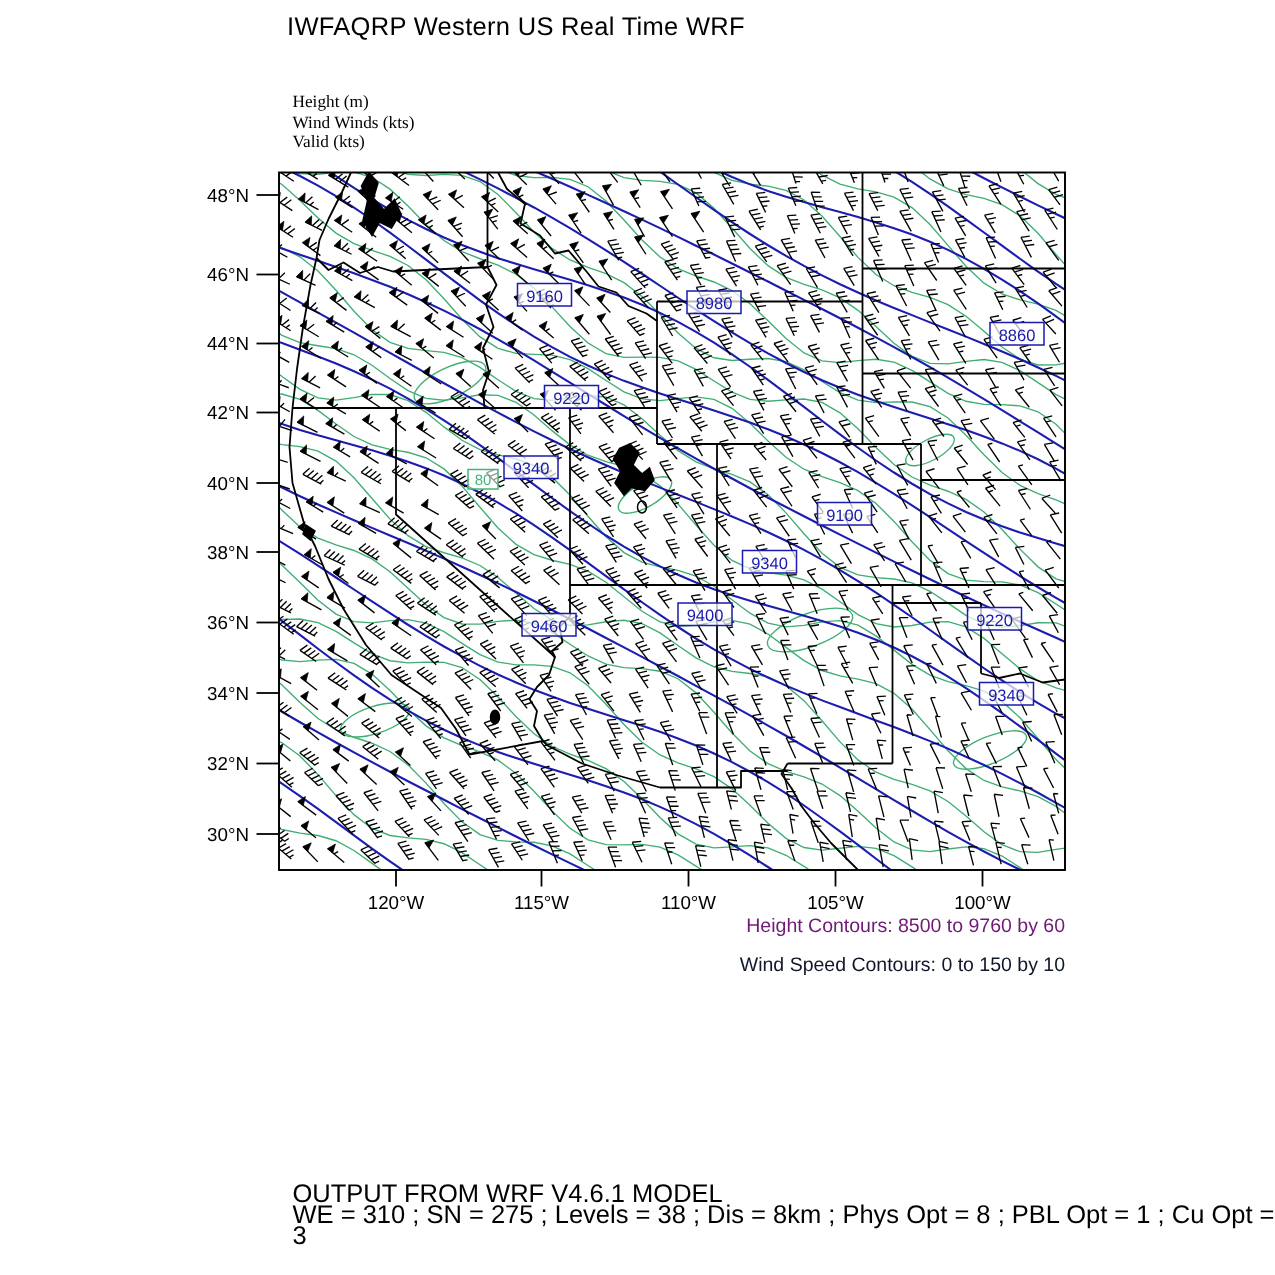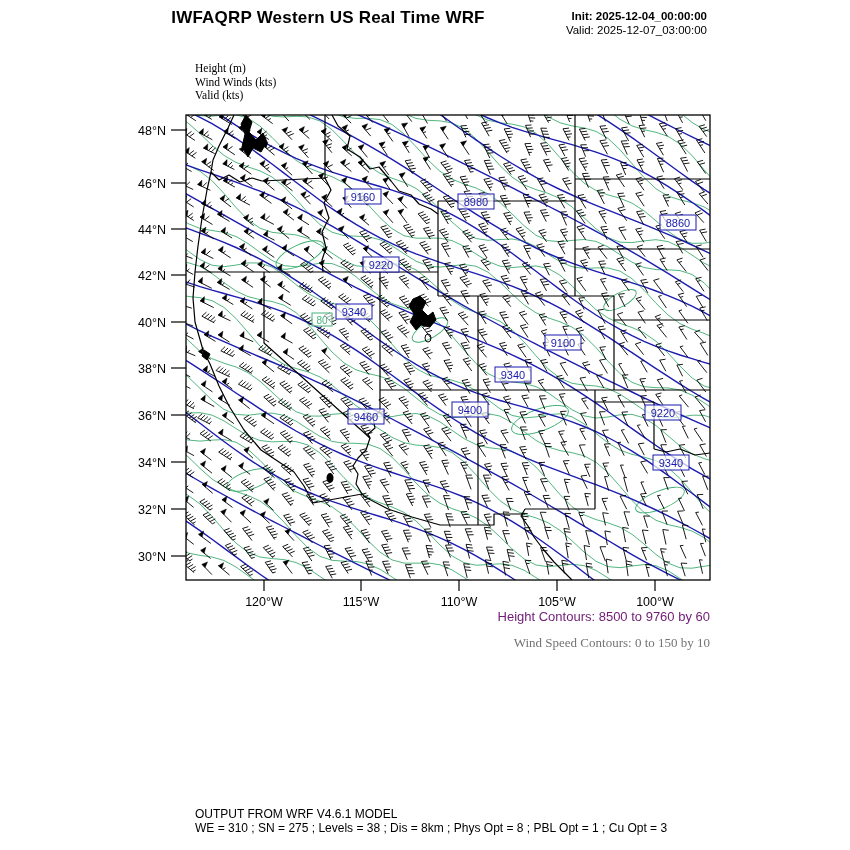--- a/index.html
+++ b/index.html
@@ -1,37 +1,33 @@
 <!DOCTYPE html>
 <html><head>
 <meta charset="utf-8">
 <style>
   html,body{margin:0;padding:0;background:#ffffff;}
   #page{position:relative;width:850px;height:850px;background:#ffffff;overflow:hidden;
         font-family:"Liberation Sans", sans-serif;color:#000;}
-  .title{position:absolute;left:88px;top:8px;width:480px;text-align:center;
-         font-size:17px;font-weight:bold;letter-spacing:.2px;}
+  .title{position:absolute;left:104px;top:8px;width:480px;text-align:center;
+         font-size:17px;font-weight:normal;letter-spacing:.2px;}
   .initvalid{position:absolute;right:143px;top:9px;text-align:right;font-size:11.5px;line-height:14px;}
   .initvalid .init{font-weight:bold;}
   .maplegend{position:absolute;left:195px;top:62px;font-size:11.5px;line-height:13.5px;font-family:Liberation Serif, serif;}
   .contourinfo-h{position:absolute;right:140px;top:609px;font-size:13px;color:#701a75;}
-  .contourinfo-w{position:absolute;right:140px;top:635px;font-size:13px;color:#737373;font-family:Liberation Serif, serif;}
-  .modelfooter{position:absolute;left:195px;top:807px;font-size:12px;line-height:14px;}
+  .contourinfo-w{position:absolute;right:140px;top:635px;font-size:13px;color:#0f172a;}
+  .modelfooter{position:absolute;left:195px;top:789px;font-size:17px;line-height:14px;}
   svg{position:absolute;left:0;top:0;}
 </style>
 </head>
 <body>
 <div id="page">
 
   <div class="title">IWFAQRP Western US Real Time WRF</div>
 
-  <div class="initvalid">
-    <div class="init">Init: 2025-12-04_00:00:00</div>
-    <div class="valid">Valid: 2025-12-07_03:00:00</div>
-  </div>
 
   <div class="maplegend">
     <div>Height   (m)</div>
     <div>Wind Winds   (kts)</div>
     <div>Valid   (kts)</div>
   </div>
 
   <svg id="map-svg" width="850" height="850">
       <defs>
         <clipPath id="mapclip">

